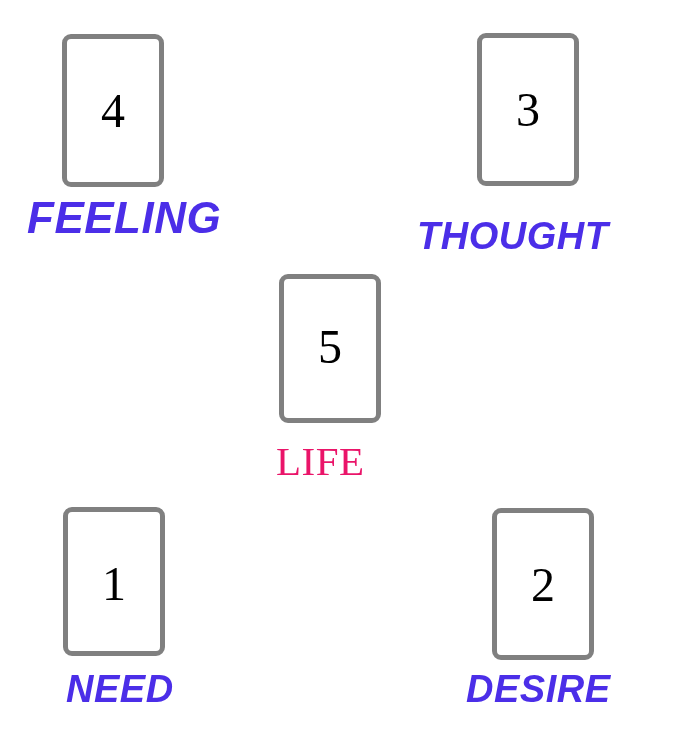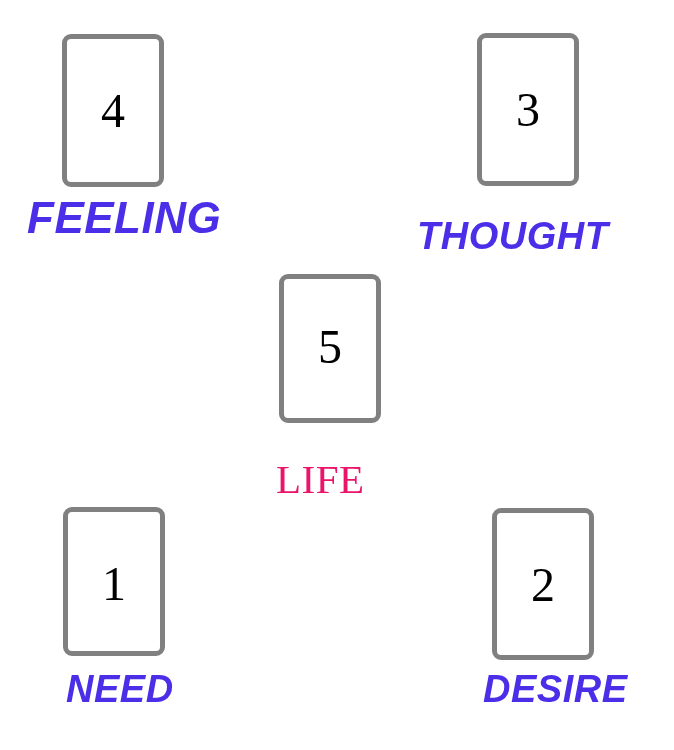--- a/index.html
+++ b/index.html
@@ -66,23 +66,23 @@
   #slot-desire   { left: 492px; top: 508px; width: 102px; height: 152px; }
 
   #num-feeling { top: 48px; font-size: 48px; }
   #num-thought { top: 48px; font-size: 48px; }
   #num-life    { top: 44px; font-size: 48px; }
   #num-need    { top: 48px; font-size: 48px; }
   #num-desire  { top: 48px; font-size: 48px; }
 
   #lbl-feeling { left: 27px;  top: 196px; font-size: 44px; }
   #lbl-thought { left: 417px; top: 195px; font-size: 38px; margin-top: 22px; }
-  #lbl-life    { left: 276px; top: 441px; font-size: 41px; margin-top: 18px; }
+  #lbl-life    { left: 276px; top: 441px; font-size: 41px; }
   #lbl-need    { left: 66px;  top: 670px; font-size: 38px; }
-  #lbl-desire  { left: 483px; top: 670px; font-size: 38px; }
+  #lbl-desire  { left: 466px; top: 670px; font-size: 38px; }
 </style>
 </head>
 <body>
 
 <div id="spread">
 
   <div class="card-slot" id="slot-feeling">
     <div class="card">
       <span class="card-number" id="num-feeling">4</span>
     </div>

